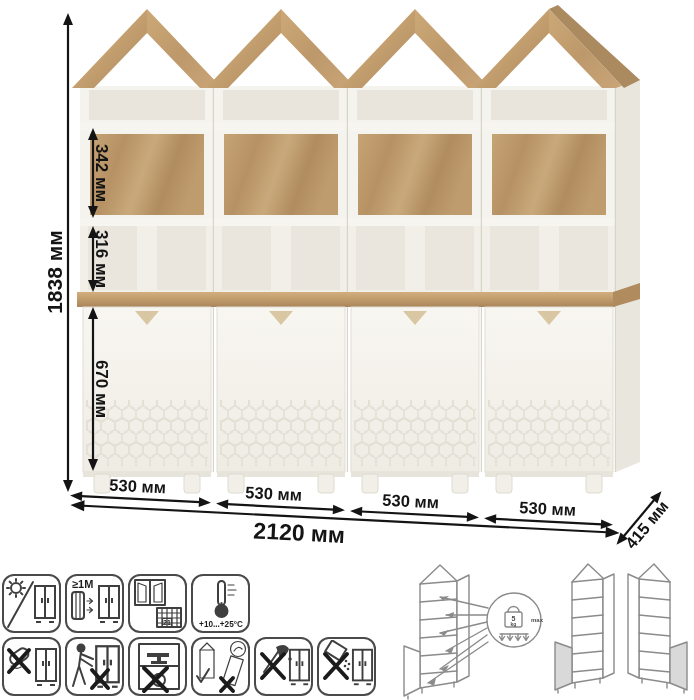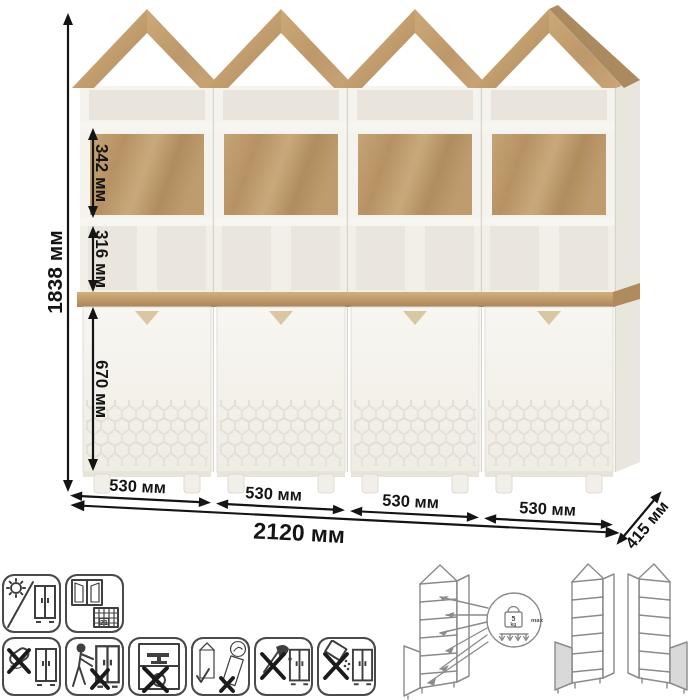--- a/index.html
+++ b/index.html
@@ -181,34 +181,53 @@
 
       <div class="tile">
         <svg class="tsvg" width="54" height="54" viewBox="0 0 54 54">
           <circle class="ln" cx="11" cy="11" r="5"></circle>
           <path class="ln" d="M11,2 V4 M11,18 V20 M2,11 H4 M18,11 H20 M4.6,4.6 L6,6 M16,16 L17.4,17.4 M17.4,4.6 L16,6 M6,16 L4.6,17.4"></path>
           <line class="ln" x1="3" y1="50" x2="28" y2="5"></line>
           <use href="#wrd" x="28" y="7" width="24" height="40"></use>
         </svg>
       </div>
 
+      <div class="tile">
+        <svg class="tsvg" width="54" height="54" viewBox="0 0 54 54">
+          <text x="4" y="11" font-size="11">≥1М</text>
+          <rect class="ln" x="4" y="15" width="12" height="27" rx="3"></rect>
+          <line class="lnthin" x1="8" y1="15" x2="8" y2="42"></line>
+          <line class="lnthin" x1="12" y1="15" x2="12" y2="42"></line>
+          <path class="lnthin" d="M19,24 h5 M21.5,21.5 l3,2.5 -3,2.5 M19,33 h5 M21.5,30.5 l3,2.5 -3,2.5"></path>
+          <use href="#wrd" x="29" y="7" width="24" height="40"></use>
+        </svg>
+      </div>
 
       <div class="tile">
         <svg class="tsvg" width="54" height="54" viewBox="0 0 54 54">
           <rect class="ln" x="4" y="3" width="30" height="25"></rect>
           <line class="ln" x1="19" y1="3" x2="19" y2="28"></line>
           <path class="lnthin" d="M7,6 L15,9 V25 L7,25 Z M31,6 L23,9 V25 L31,25 Z"></path>
           <rect class="ln" x="26" y="31" width="24" height="19"></rect>
           <path class="lnthin" d="M26,36 h24 M26,41 h24 M26,46 h24 M31,31 v19 M36,31 v19 M41,31 v19 M46,31 v19"></path>
           <rect class="lnthin" x="31.5" y="41.5" width="9" height="8" fill="#fff"></rect>
           <text x="36" y="48" font-size="7" text-anchor="middle">21</text>
         </svg>
       </div>
 
 
+      <div class="tile">
+        <svg class="tsvg" width="54" height="54" viewBox="0 0 54 54">
+          <rect class="ln" x="24" y="4" width="7" height="24" rx="3.5"></rect>
+          <circle class="fl" cx="27.5" cy="34" r="7"></circle>
+          <line class="ln" x1="27.5" y1="26" x2="27.5" y2="31" stroke-width="3"></line>
+          <path class="lnthin" d="M34,8 h6 M34,13 h8 M34,18 h6"></path>
+          <text x="27" y="50" font-size="8.2" text-anchor="middle">+10...+25°C</text>
+        </svg>
+      </div>
     </div>
 
     <div class="icon-row">
 
       <div class="tile">
         <svg class="tsvg" width="54" height="54" viewBox="0 0 54 54">
           <g transform="rotate(-35 14 16)">
               <rect class="ln" x="4" y="11" width="20" height="11" rx="5.5"></rect>
             </g>
           <path class="lnthin" d="M6,26 q5,4 10,1"></path>

